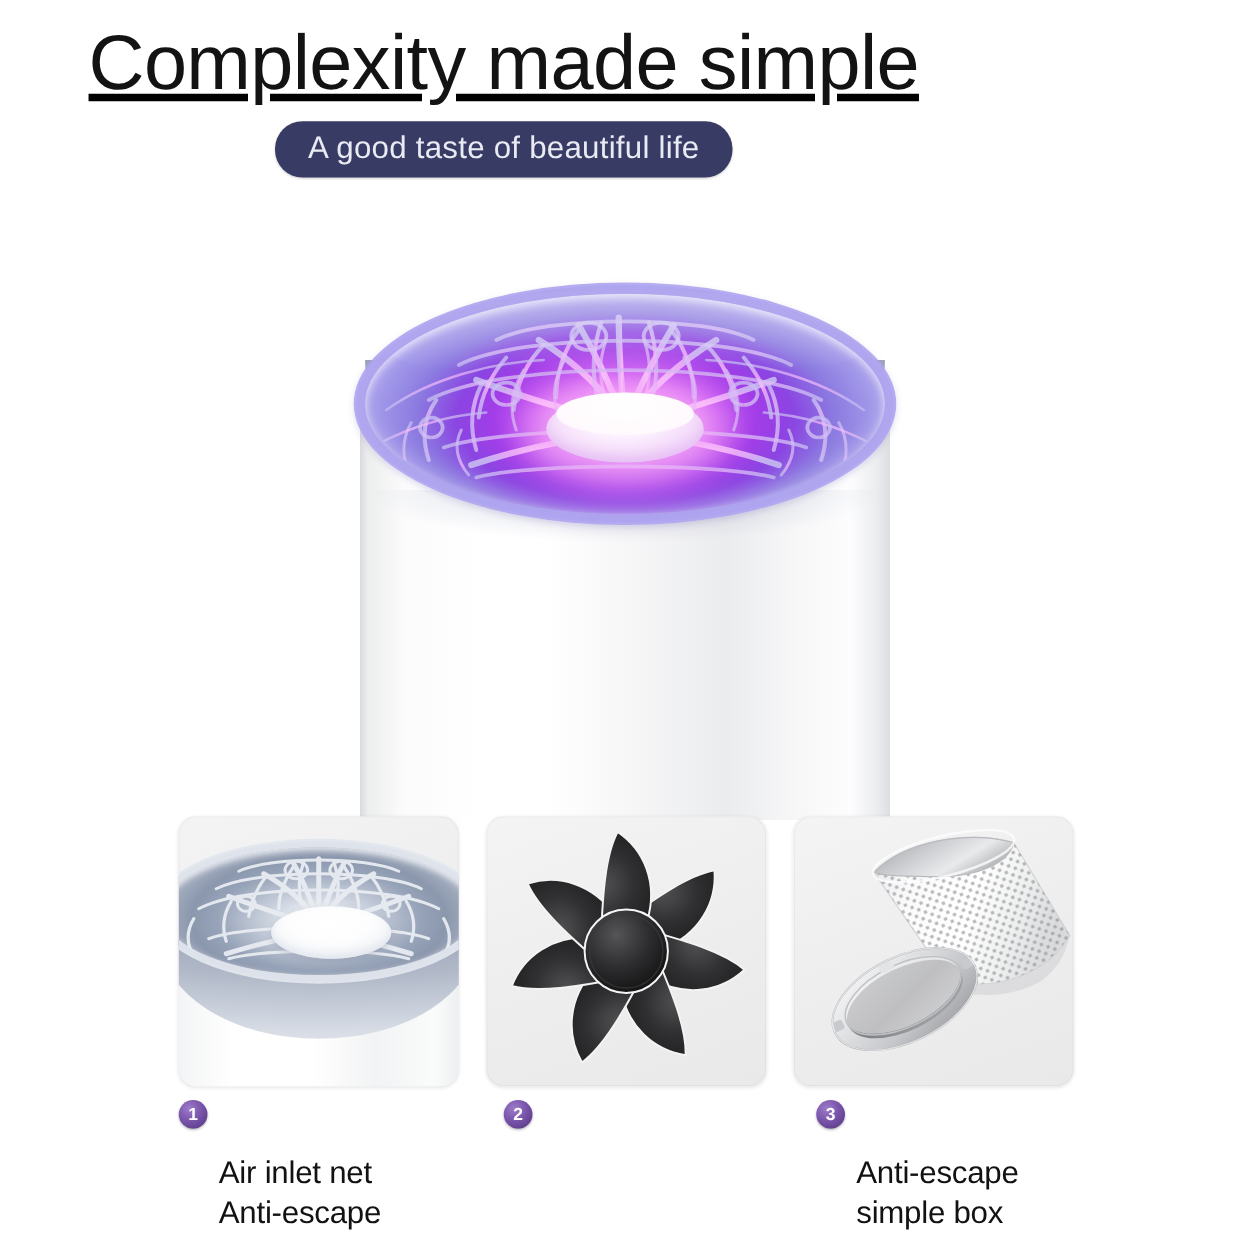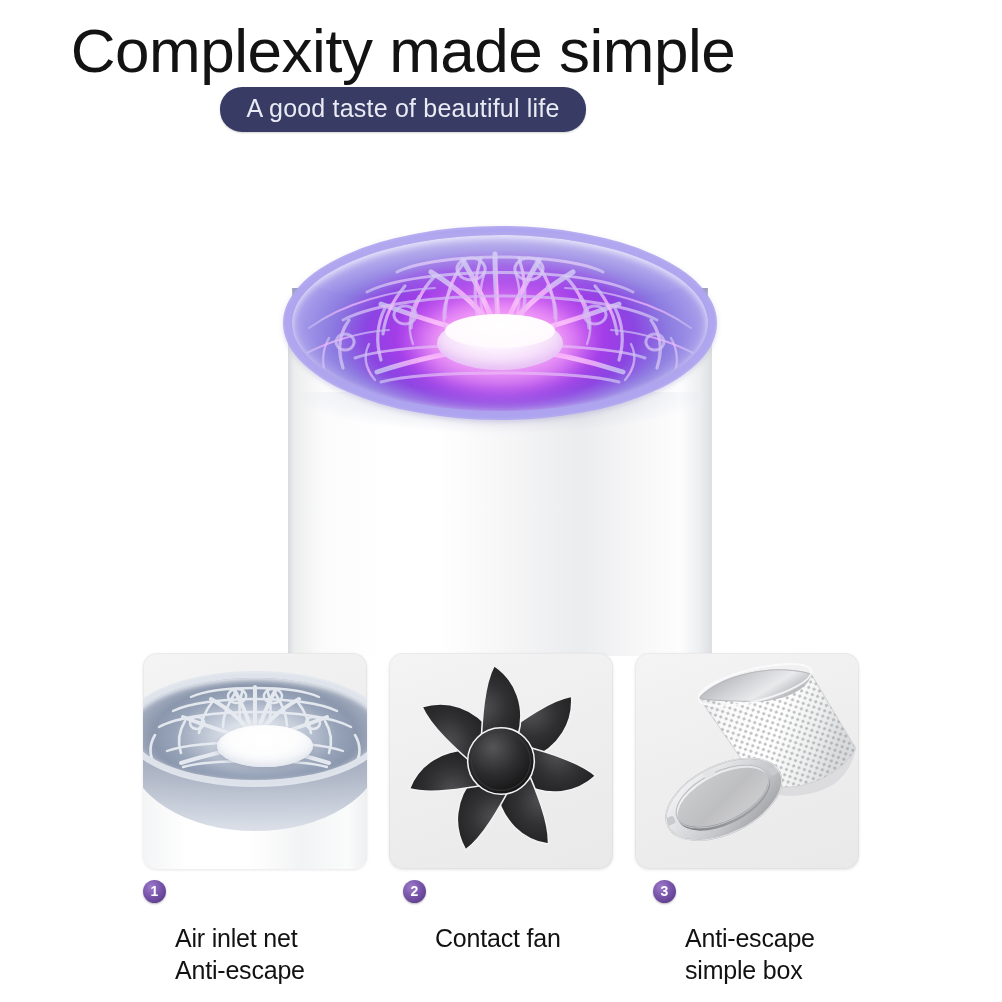--- a/index.html
+++ b/index.html
@@ -15,35 +15,36 @@
     font-family: "Liberation Sans", "DejaVu Sans", sans-serif;
     -webkit-font-smoothing: antialiased;
   }
 
   
   #header {
     position: absolute;
     left: 0; top: 0;
     width: 806px;
     text-align: center;
+    text-decoration: underline;
   }
   #title {
     margin: 0;
     padding-top: 18px;
     font-size: 62px;
     font-weight: 300;
     letter-spacing: -0.5px;
     color: #131313;
     line-height: 1.08;
     white-space: nowrap;
     font-stretch: semi-condensed;
   }
   #subtitle-pill {
     display: inline-block;
-    margin-top: 2px;
+    margin-top: 12px;
     padding: 7px 26px 9px 26px;
     background: #383b64;
     border-radius: 22px;
     box-shadow: 0 1px 2px rgba(0,0,0,.18);
   }
   #subtitle-text {
     font-size: 25px;
     font-weight: 300;
     color: #e9eaf3;
     letter-spacing: 0.2px;
@@ -561,23 +562,20 @@
   <div class="caption cap-1">
     <div class="badge">1</div>
     <div class="cap-text">
       <span>Air inlet net</span>
       <span>Anti-escape</span>
     </div>
   </div>
 
   <div class="caption cap-2">
     <div class="badge">2</div>
-    <div class="cap-text">
-      <span>Contact fan</span>
-    </div>
   </div>
 
   <div class="caption cap-3">
     <div class="badge">3</div>
     <div class="cap-text">
       <span>Anti-escape</span>
       <span>simple box</span>
     </div>
   </div>
 </div>

